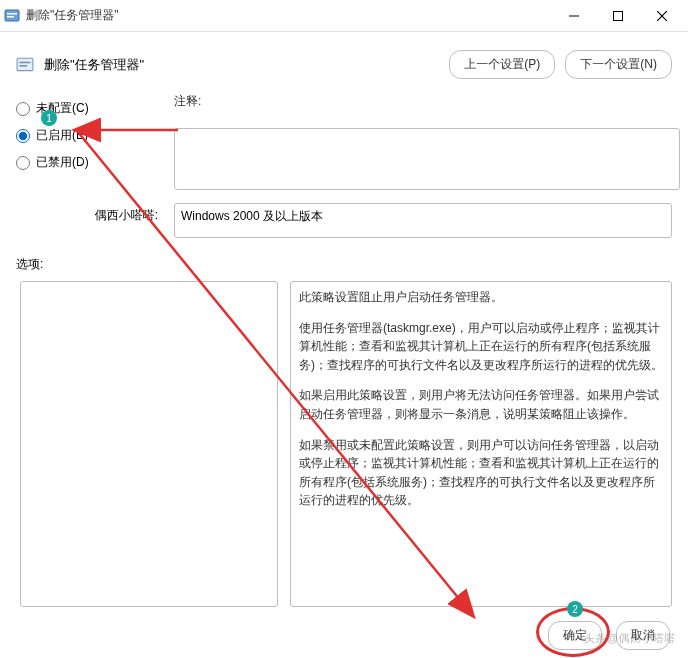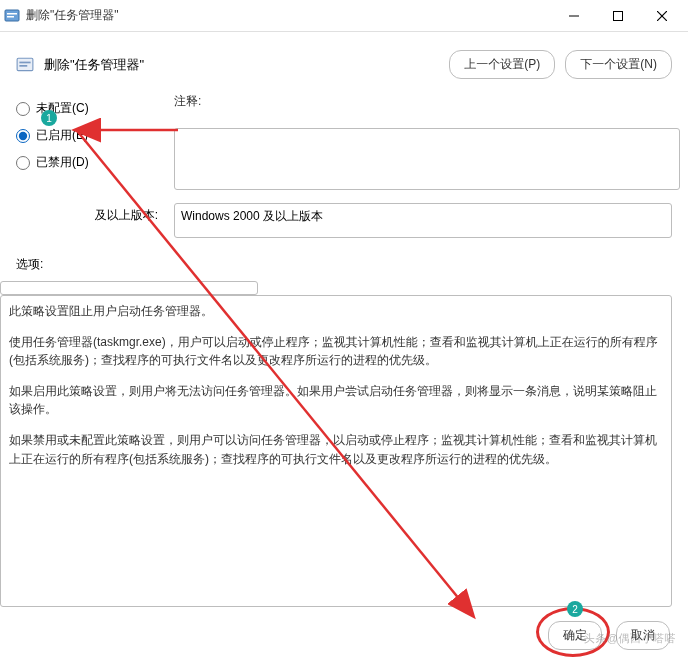--- a/index.html
+++ b/index.html
@@ -112,24 +112,23 @@
     }
     .labels-row {
       display: flex;
       padding: 8px 16px 4px 16px;
       flex-direction: column;
     }
     .labels-row .col-l { width: 265px; font-size: 12px; }
     .labels-row .col-r { flex: 1; font-size: 12px; }
     .panels-row {
       display: flex;
-      padding: 4px 16px 8px 0;
-      gap: 0;
+      padding: 4px 16px 8px 20px;
+      gap: 12px;
       height: 338px;
-      flex-direction: column;
     }
     .panel-box {
       border: 1px solid #bdbdbd;
       border-radius: 3px;
       background: #fff;
       overflow: auto;
       padding: 6px 8px;
       font-size: 12px;
       line-height: 1.55;
       color: #333;
@@ -241,21 +240,21 @@
       <span>已禁用(D)</span>
     </label>
   </div>
   <div class="right-col">
     <span class="label-sm">注释:</span>
     <textarea class="comment-box" value="" style=""></textarea>
   </div>
 </div>
 
 <div class="platform-row">
-  <div class="platform-label">及以上版本:</div>
+  <div class="platform-label">偶西小嗒嗒:</div>
   <div class="platform-box">Windows 2000 及以上版本</div>
 </div>
 
 <div class="labels-row">
   <div class="col-l">选项:</div>
 </div>
 
 <div class="panels-row">
   <div class="panel-box panel-options"></div>
   <div class="panel-box panel-help">

